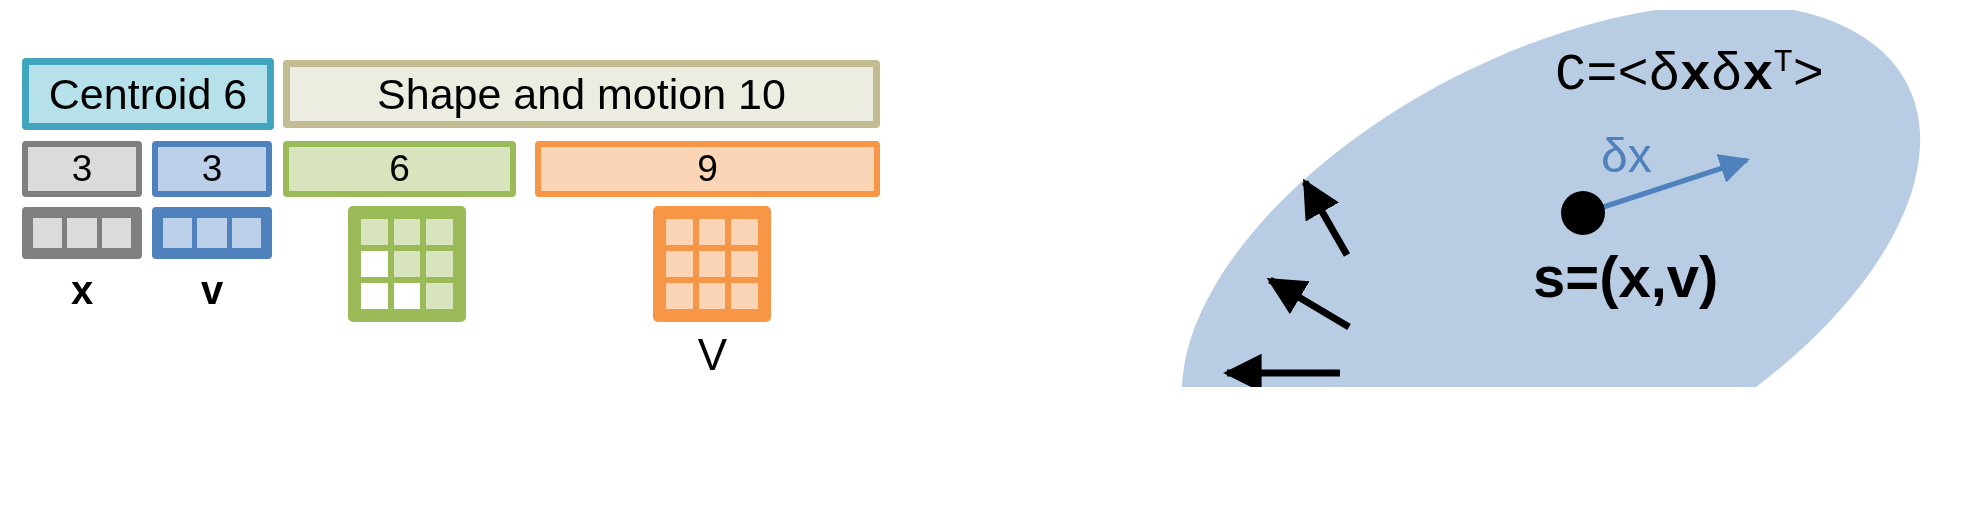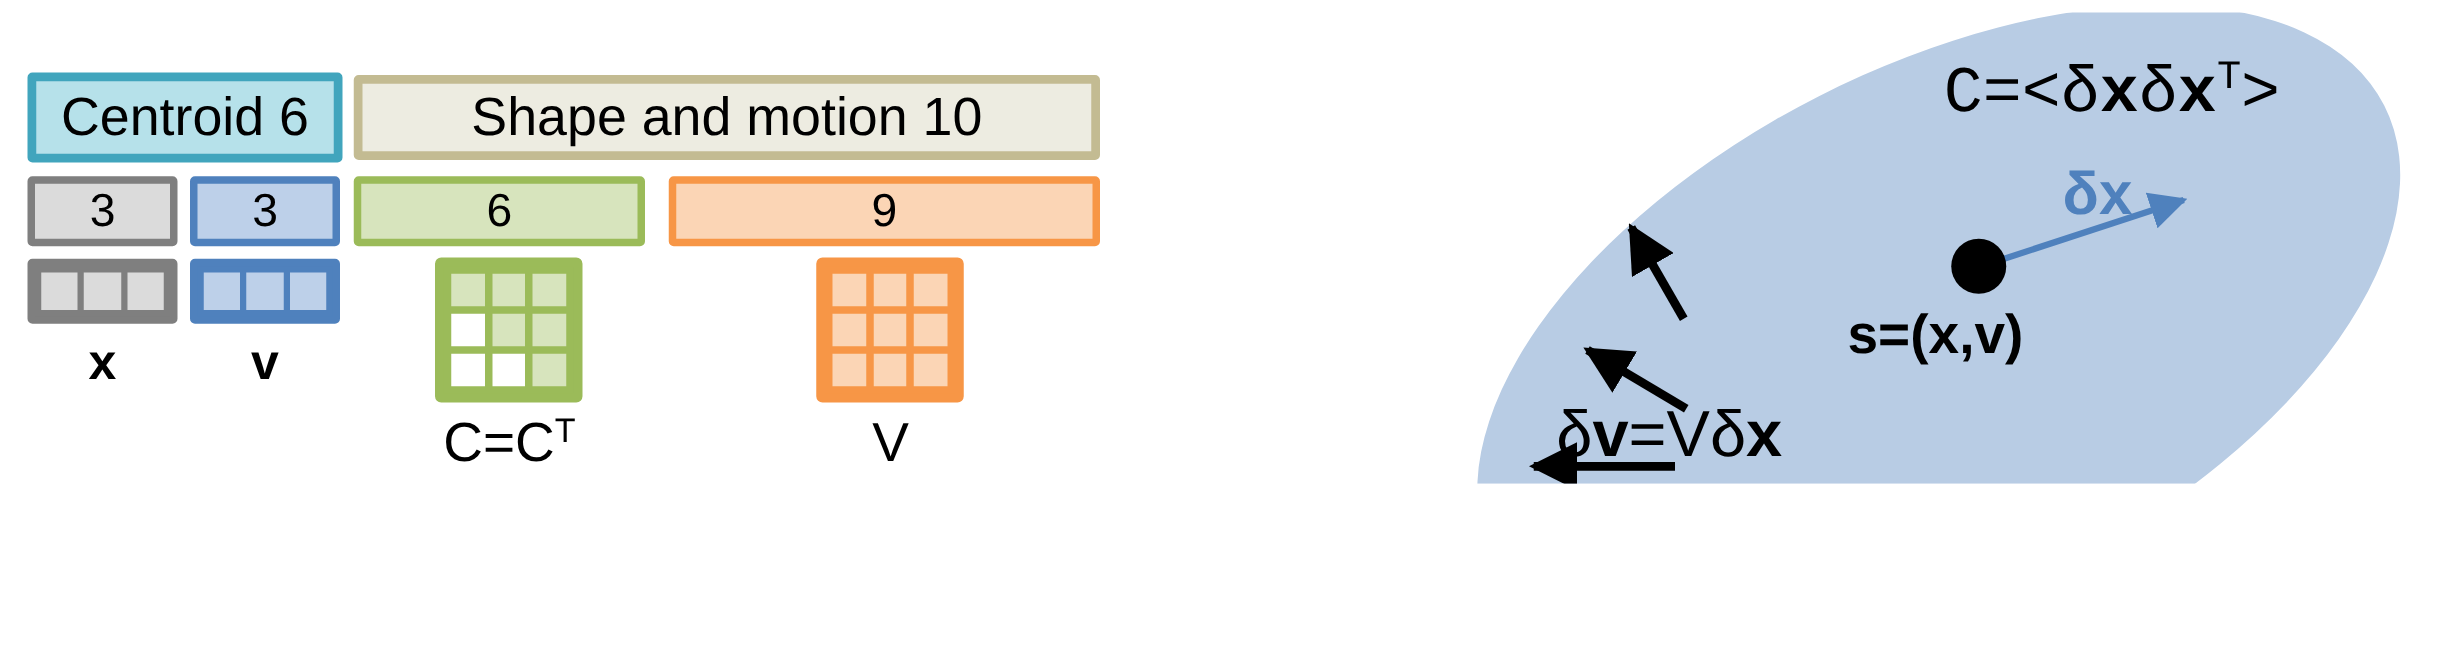--- a/index.html
+++ b/index.html
@@ -147,22 +147,22 @@
     width: 823px; height: 512px;
   }
   .ellipse-svg { position: absolute; left: 0; top: 0; }
 
   .rlabel {
     position: absolute;
     white-space: nowrap;
     color: #000000;
   }
   .rlbl-cov   { left: 1555px; top: 46px;  font-size: 52px; font-family: Liberation Mono, monospace; }
-  .rlbl-dx    { left: 1650px; top: 128px; font-size: 48px; color: #4f81bd; font-weight: bold; }
-  .rlbl-s     { left: 1478px; top: 243px; font-size: 44px; font-weight: bold; }
+  .rlbl-dx    { left: 1601px; top: 128px; font-size: 48px; color: #4f81bd; }
+  .rlbl-s     { left: 1533px; top: 243px; font-size: 58px; font-weight: bold; }
   .rlbl-dvvdx { left: 1245px; top: 318px; font-size: 52px; }
   .bold { font-weight: bold; }
 </style>
 </head>
 <body>
 
 <div id="canvas">
 
   <div class="box box-centroid">
     <span>Centroid 6</span>
@@ -220,23 +220,20 @@
     <div class="cell on"></div>
     <div class="cell on"></div>
     <div class="cell on"></div>
     <div class="cell on"></div>
     <div class="cell on"></div>
     <div class="cell on"></div>
     <div class="cell on"></div>
     <div class="cell on"></div>
   </div>
 
-  <div class="label lbl-ct">
-    <span>C=C</span><sup class="tr">T</sup>
-  </div>
 
   <div class="label lbl-vmat">
     <span>V</span>
   </div>
 
   <div class="ellipse-wrap">
     <svg class="ellipse-svg" width="823" height="512" viewBox="0 0 823 512">
       <defs>
         <marker id="arrowBlue" viewBox="0 0 10 10" refX="9" refY="5" markerWidth="6" markerHeight="6" orient="auto-start-reverse">
           <path d="M 0 0 L 10 5 L 0 10 z" fill="#4f81bd"></path>
@@ -265,17 +262,14 @@
   </div>
 
   <div class="rlabel rlbl-dx">
     <span>δx</span>
   </div>
 
   <div class="rlabel rlbl-s">
     <span>s</span><span>=(</span><span>x</span><span>,</span><span>v</span><span>)</span>
   </div>
 
-  <div class="rlabel rlbl-dvvdx">
-    <span>δ</span><span class="bold">v</span><span>=V</span><span>δ</span><span class="bold">x</span>
-  </div>
 
 </div>
 
 </body></html>

